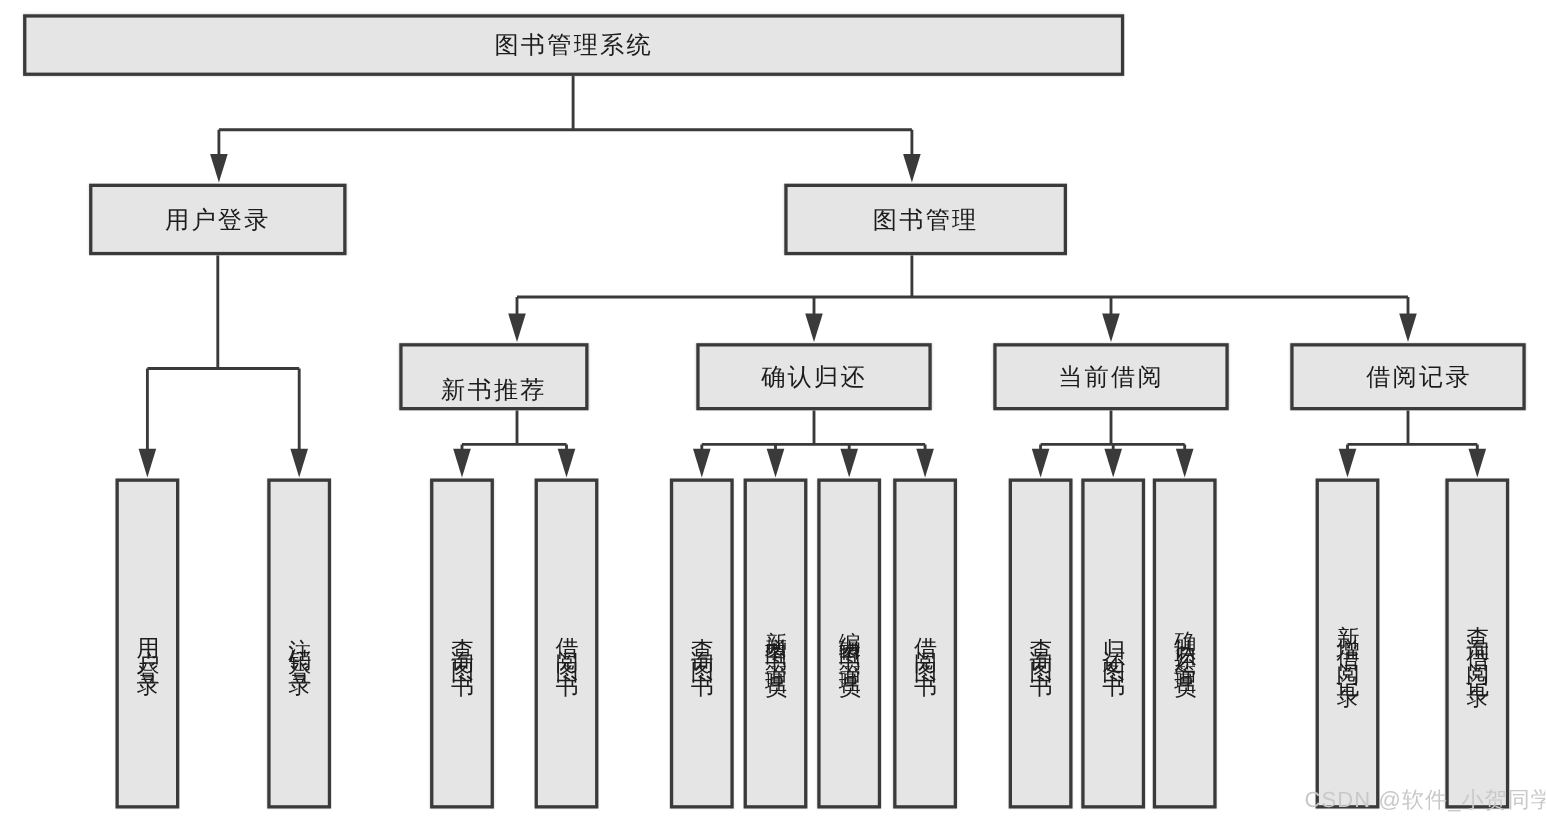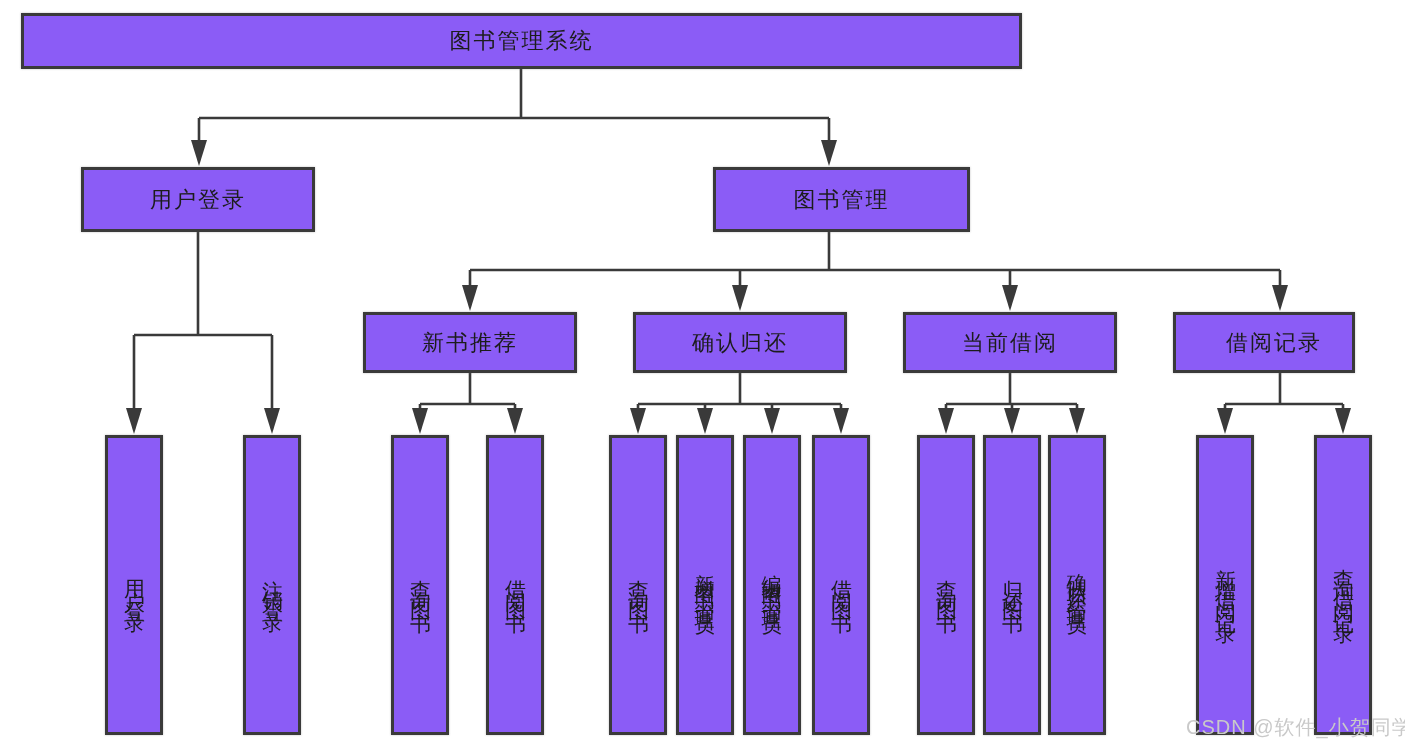--- a/index.html
+++ b/index.html
@@ -13,29 +13,28 @@
   }
   #connectors {
     position: absolute;
     left: 0; top: 0;
     width: 1405px; height: 747px;
     z-index: 1;
   }
   .node {
     position: absolute;
     box-sizing: border-box;
-    background: #8b5cf6;
+    background: #e5e5e5;
     border: 3px solid #3a3a3a;
     display: flex;
     align-items: center;
     justify-content: center;
     color: #1c1c1c;
     z-index: 2;
     box-shadow: 0 0 2px rgba(120,120,120,0.45);
-    font-family: Liberation Serif, serif;
   }
   .node.h .label {
     font-size: 22px;
     letter-spacing: 2px;
     white-space: nowrap;
   }
   .node.v .label {
     writing-mode: vertical-rl;
     text-orientation: mixed;
     line-height: 1;
@@ -107,30 +106,30 @@
     <span class="label">图书管理系统</span>
   </div>
 
   <div class="node h" style="left:81px; top:167px; width:234px; height:65px;">
     <span class="label">用户登录</span>
   </div>
   <div class="node h" style="left:713px; top:167px; width:257px; height:65px;">
     <span class="label">图书管理</span>
   </div>
 
-  <div class="node h" style="left:363px; top:312px; width:214px; height:61px;">
+  <div class="node h" style="left:363px; top:312px; width:172px; height:61px;align-items:flex-end;">
     <span class="label">新书推荐</span>
   </div>
   <div class="node h" style="left:633px; top:312px; width:214px; height:61px;">
     <span class="label">确认归还</span>
   </div>
   <div class="node h" style="left:903px; top:312px; width:214px; height:61px;text-align:center;">
     <span class="label">当前借阅</span>
   </div>
-  <div class="node h" style="left:1173px; top:312px; width:182px; height:61px;padding-left:20px;">
+  <div class="node h" style="left:1173px; top:312px; width:214px; height:61px;padding-left:20px;">
     <span class="label">借阅记录</span>
   </div>
 
   <div class="node v" style="left:105px; top:435px; width:58px; height:300px;">
     <span class="label">用户登录</span>
   </div>
   <div class="node v" style="left:243px; top:435px; width:58px; height:300px;">
     <span class="label">注销登录</span>
   </div>
 

